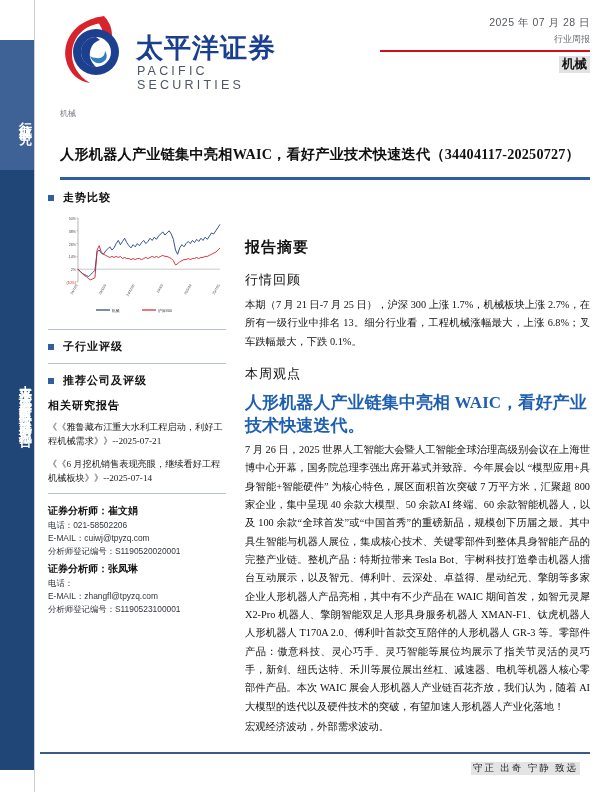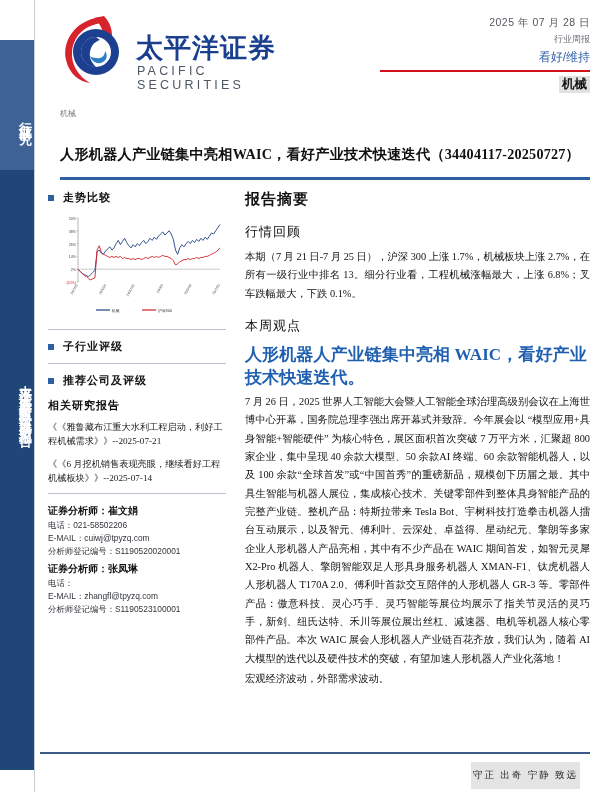--- a/index.html
+++ b/index.html
@@ -78,31 +78,31 @@
   .an-line{font-size:8.4px;color:#30343a;margin-top:2px;
     font-family:"Liberation Sans","DejaVu Sans",sans-serif;}
 
   .lc-divider{height:1px;background:#b9c2cc;margin:8px 0;}
 
   
   .col-sep{position:absolute;left:232px;top:190px;width:1px;height:545px;background:#ffffff;}
 
   
   .rightcol{position:absolute;left:245px;top:190px;width:345px;}
-  .r-h1{font-size:15px;font-weight:bold;color:#111;letter-spacing:1px;margin-bottom:14px;}
+  .r-h1{font-size:15px;font-weight:bold;color:#111;letter-spacing:1px;margin-bottom:14px;margin-top:48px;}
   .r-h2{font-size:13px;color:#111;letter-spacing:1px;margin:14px 0 7px 0;
     font-family:"Liberation Serif","DejaVu Serif",serif;}
   .r-bluebold{font-size:17px;font-weight:bold;color:#1f5fb0;margin:8px 0 4px 0;letter-spacing:.1px;}
   .r-p{font-size:10.3px;color:#111;line-height:1.78;text-align:justify;margin:0 0 2px 0;}
 
   
   .foot-rule{position:absolute;left:40px;top:752px;width:550px;height:1.6px;background:#3c5a85;}
   .foot-left{position:absolute;left:58px;top:762px;font-size:9.5px;color:#222;}
   .foot-right{position:absolute;right:32px;top:762px;font-size:9.5px;color:#222;letter-spacing:2px;
-    background:#e4e4e4;padding:7px 2px;}
+    background:#e4e4e4;padding:0 2px;}
 </style>
 </head>
 <body>
 
 <div class="page">
 
   <div class="side-band">
     <div class="side-top"></div>
     <div class="side-bot"></div>
     <div class="side-vtext t1">行业研究</div>
@@ -121,21 +121,20 @@
         <path d="M30 42 C32 48 38 51 43 48 C47 46 48 41 45 37 C45 42 41 45 37 44 C34 44 31 43 30 42 Z" fill="#2f7fc4"></path>
       </svg>
     </div>
     <div class="logo-cn">太平洋证券</div>
     <div class="logo-en">PACIFIC SECURITIES</div>
   </div>
 
   <div class="hdr-right">
     <div class="hdr-date">2025 年 07 月 28 日</div>
     <div class="hdr-type">行业周报</div>
-    <div class="hdr-rating">看好/维持</div>
     <div class="hdr-redline"></div>
     <div><span class="hdr-sector">机械</span></div>
   </div>
 
   <div class="sector-small">机械</div>
 
   <div class="main-title">人形机器人产业链集中亮相WAIC，看好产业技术快速迭代（34404117-20250727）</div>
   <div class="title-rule"></div>
 
   <div class="leftcol">

